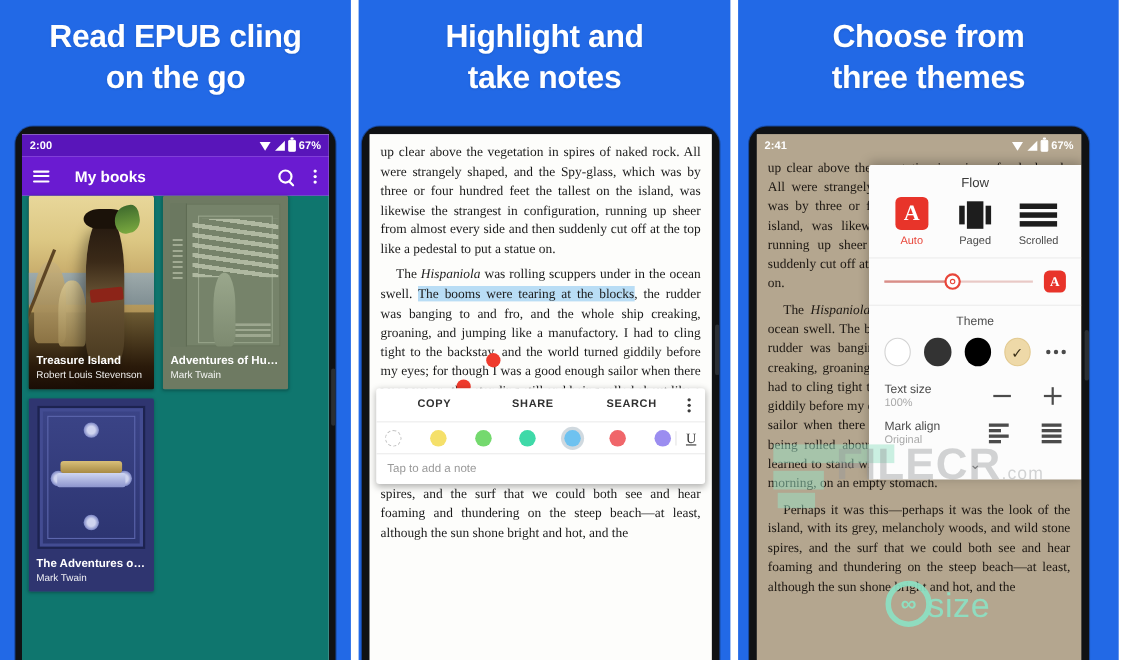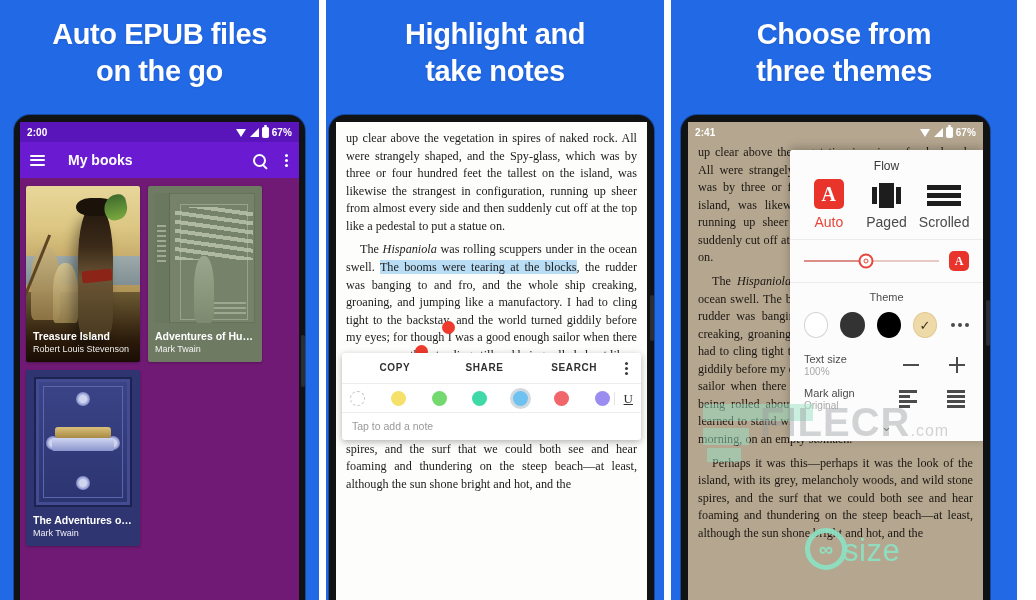--- a/index.html
+++ b/index.html
@@ -95,21 +95,21 @@
     position: relative; margin-right: 14px;
   }
   .ic-search::after {
     content:""; position:absolute; right:-4px; bottom:-3px; width:6px; height:2px;
     background:#fff; transform: rotate(45deg); border-radius:1px;
   }
   .ic-kebab { width: 4px; display:flex; flex-direction:column; gap:2px; }
   .ic-kebab i { width:3px; height:3px; border-radius:50%; background:#fff; display:block; }
 
   
-  .library { background: #701a75; padding: 8px 6px; height: calc(100% - 56px); }
+  .library { background: #0f766e; padding: 0 6px; height: calc(100% - 56px); }
   .grid { display: flex; flex-wrap: wrap; gap: 8px; }
   .bookcard {
     width: 114px; height: 176px; position: relative;
     border-radius: 2px; overflow: hidden;
     box-shadow: 0 1px 3px rgba(0,0,0,.28);
   }
   .bookcard .art { position:absolute; inset:0; }
   .bookcard .meta {
     position: absolute; left: 0; right: 0; bottom: 0;
     padding: 6px 7px 8px; color: #fff;
@@ -229,21 +229,21 @@
   .sheet {
     position: absolute; left: 0; right: 0; top: 0;
     background: #fcfcfc;
     box-shadow: 0 -2px 10px rgba(0,0,0,.25);
     font-family: "Liberation Sans", sans-serif;
     border-radius: 2px 0 0 0;
   }
   .sheet-title { text-align: center; font-size: 12px; color: #3a3a3a; padding: 9px 0 6px; }
   .flow-row { display: flex; justify-content: space-around; align-items: flex-end; padding: 0 10px 9px; }
   .flow-item { width: 56px; text-align: center; cursor: pointer; }
-  .flow-item .lbl { font-size: 14px; margin-top: 5px; color: #4a4a4a; }
+  .flow-item .lbl { font-size: 10px; margin-top: 5px; color: #4a4a4a; }
   .flow-item.active .lbl { color: #e8463a; }
   .ic-auto {
     width: 30px; height: 30px; margin: 0 auto; border-radius: 5px;
     background: #e8342a; color: #fff; font-weight: 700; font-size: 20px;
     display: flex; align-items: center; justify-content: center;
     font-family: "Liberation Serif", serif;
   }
   .ic-paged { width: 34px; height: 28px; margin: 0 auto; display:flex; align-items:center; justify-content:center; gap:2px; }
   .ic-paged i { display:block; background:#1d1d1d; }
   .ic-paged .s { width: 5px; height: 17px; }
@@ -316,21 +316,21 @@
     color: rgba(140,225,195,.95); font-size: 20px; font-weight: 700;
   }
 </style>
 </head>
 <body>
 
 <div id="root">
 
   <div class="panel p1">
     <div class="headline">
-      <span>Auto EPUB files</span>
+      <span>Read EPUB cling</span>
       <span>on the go</span>
     </div>
 
     <div class="phone" style="left:14px; top:115px; width:291px; height:485px;">
       <div class="screen" style="left:6px; top:7px; right:6px; bottom:0;">
 
         <div class="statusbar" style="background:#5915ba;">
           <span>2:00</span>
           <span class="sb-right">
             <span class="sb-icons">

